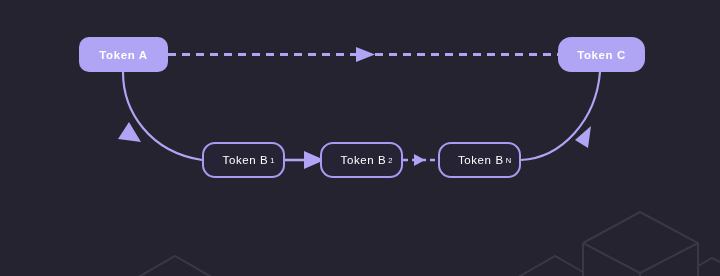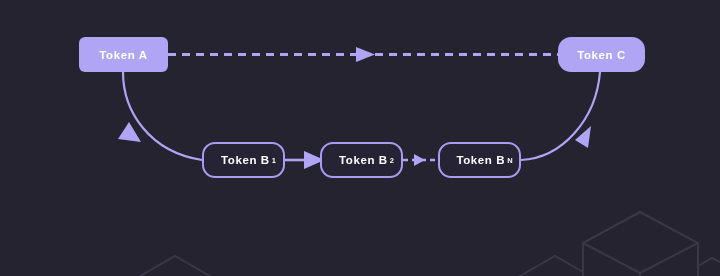--- a/index.html
+++ b/index.html
@@ -42,33 +42,33 @@
     border-radius: 10px;
     font-size: 11.5px;
     font-weight: bold;
   }
   .node-hop {
     background: #262334;
     color: #ffffff;
     border: 2px solid #a79cf0;
     border-radius: 13px;
     font-size: 11.5px;
-    font-weight: bold;
+    font-weight: normal;
     padding-left: 10px;
   }
   .node-label {
     display: inline-block;
   }
   .sub {
     font-size: 7.5px;
     vertical-align: -3px;
     margin-left: 2px;
     letter-spacing: 0;
   }
-  #node-token-a { left: 79px;  top: 37px;  width: 89px; height: 35px; border-radius: 6px; }
+  #node-token-a { left: 79px;  top: 37px;  width: 89px; height: 35px; }
   #node-token-c { left: 558px; top: 37px;  width: 87px; height: 35px; border-radius: 13px; }
   #node-token-b1 { left: 202px; top: 142px; width: 83px; height: 36px; }
   #node-token-b2 { left: 320px; top: 142px; width: 83px; height: 36px; }
   #node-token-bn { left: 438px; top: 142px; width: 83px; height: 36px; }
 </style>
 </head>
 <body>
 
 <div id="stage">
 

